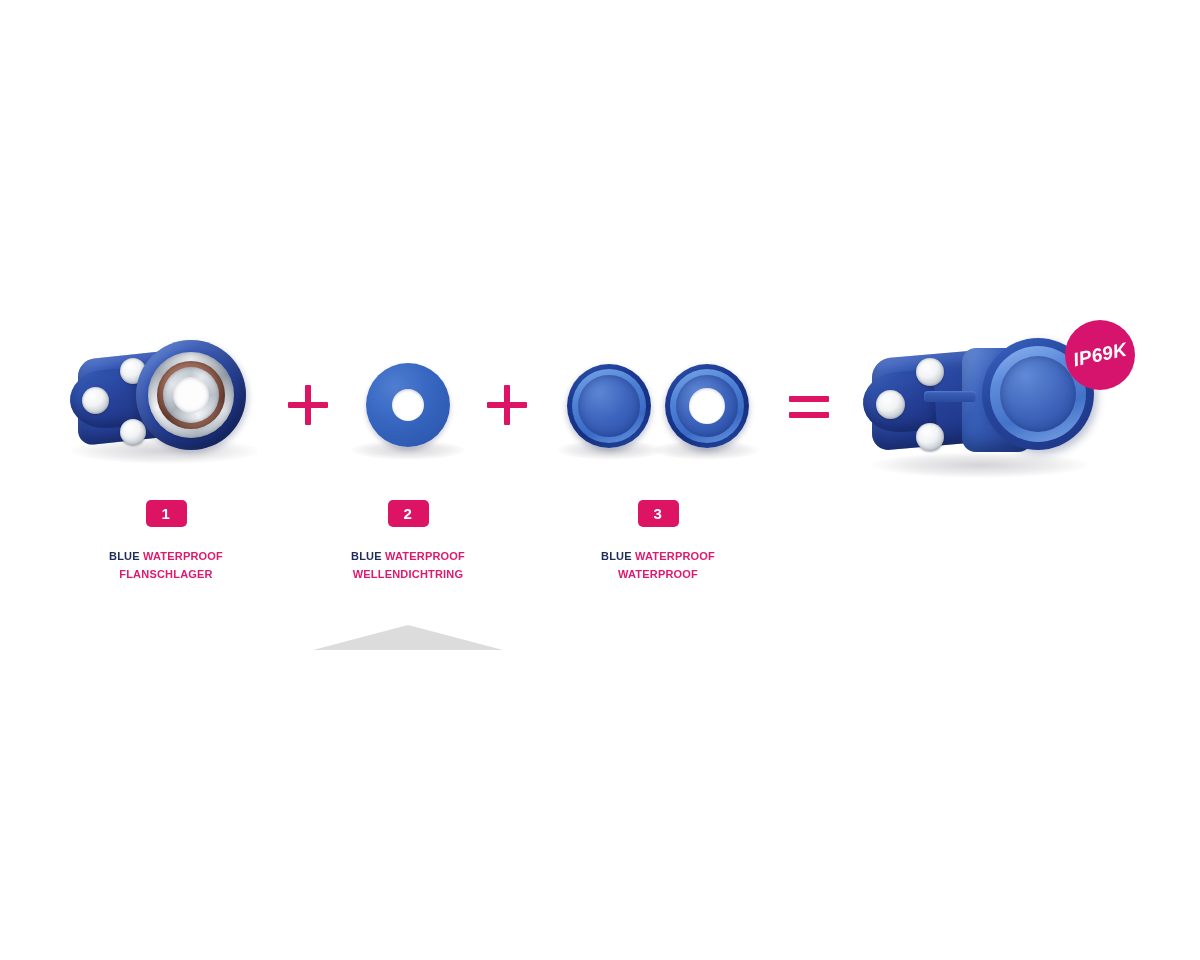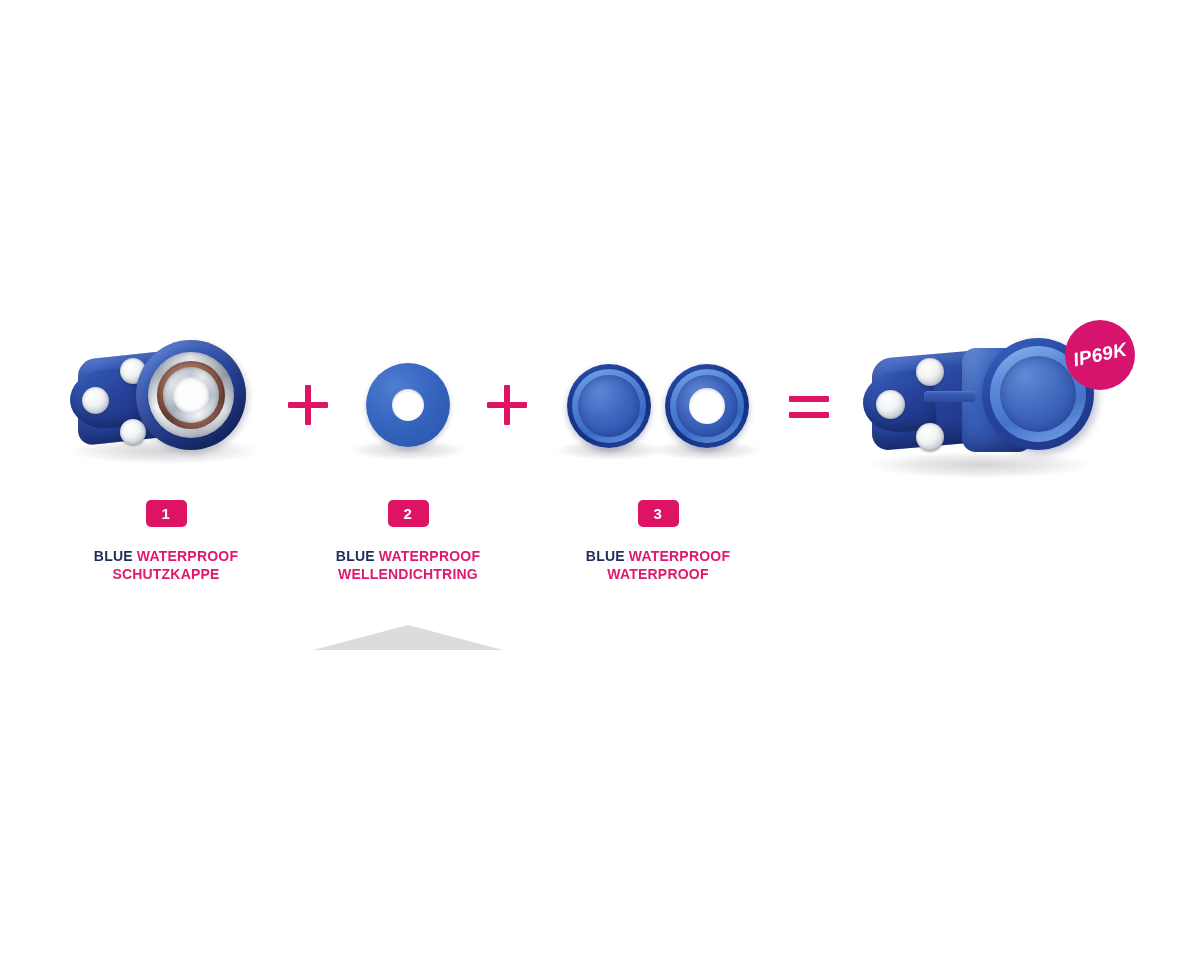--- a/index.html
+++ b/index.html
@@ -20,21 +20,21 @@
   
   .step-badge{
     display:inline-block;min-width:41px;height:27px;line-height:27px;
     background:#dd1464;color:#ffffff;border-radius:5px;
     font-size:15px;font-weight:bold;letter-spacing:.5px;
     padding:0 6px;box-sizing:border-box;
   }
 
   
   .caption{
-    margin-top:20px;font-size:14px;font-weight:bold;line-height:18px;
+    margin-top:20px;font-size:11px;font-weight:bold;line-height:18px;
     letter-spacing:.2px;
   }
   .cap-blue{color:#1f2d5c;}
   .cap-pink{color:#e0196e;}
 
   
   .op{position:absolute;}
   .plus{width:40px;height:40px;}
   .plus span{position:absolute;background:#dd1464;border-radius:1px;}
   .plus .h{left:0;top:17px;width:40px;height:6px;}
@@ -213,21 +213,21 @@
           </div>
         </div>
       </div>
     </div>
     <div style="margin-top:10px;">
       <div class="step-badge">1</div>
     </div>
     <div class="caption">
       <span class="cap-blue">BLUE</span>
       <span class="cap-pink">WATERPROOF</span><br>
-      <span class="cap-pink">SCHUTZKAPPE</span>
+      <span class="cap-pink">FLANSCHLAGER</span>
     </div>
   </div>
 
   <div class="op plus" style="left:288px;top:385px;">
     <span class="h"></span>
     <span class="v"></span>
   </div>
 
   <div class="item" style="left:288px;top:320px;">
     <div class="art">

